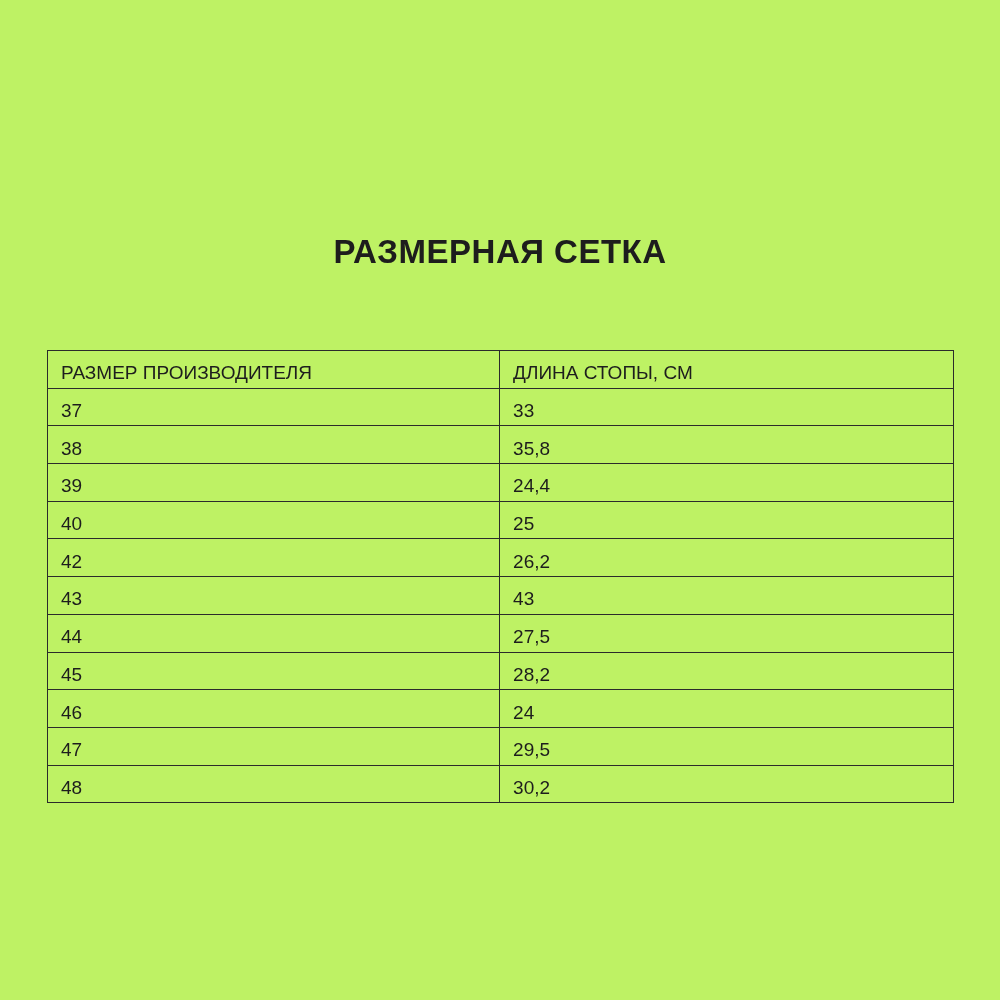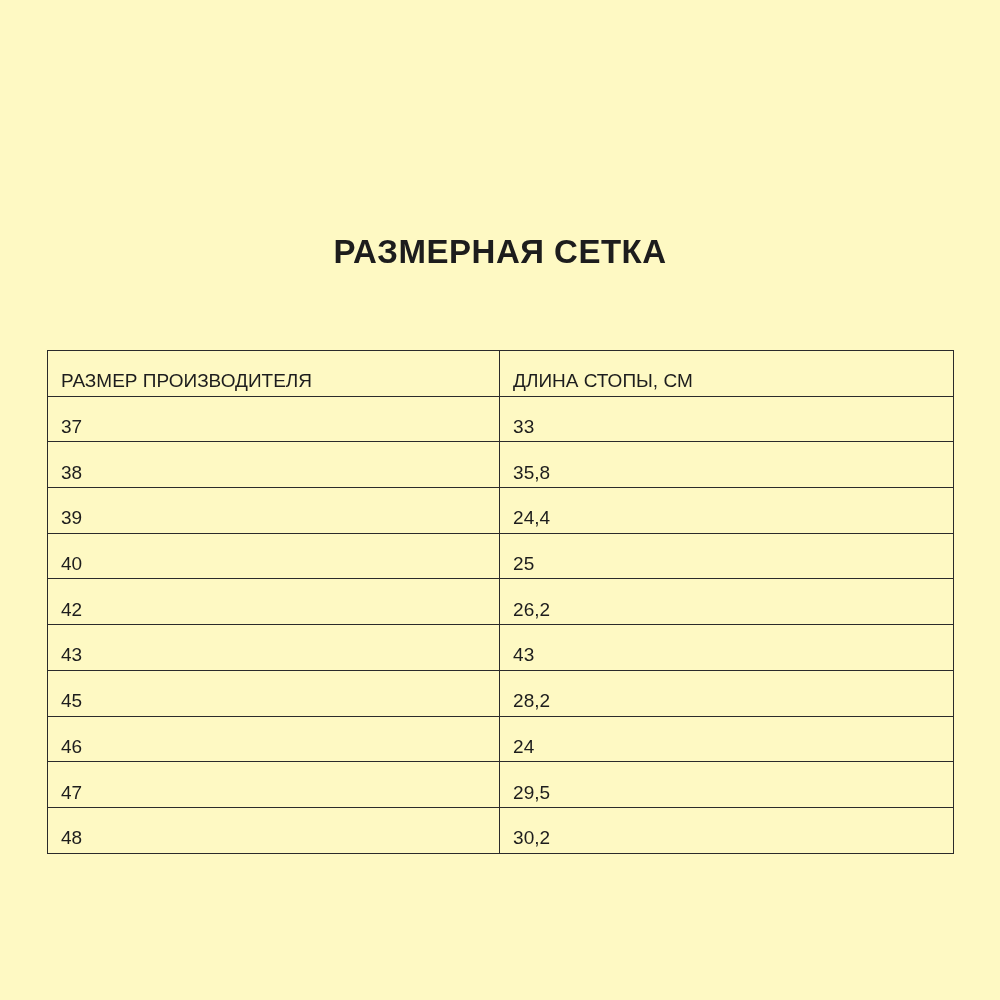--- a/index.html
+++ b/index.html
@@ -9,21 +9,21 @@
     width: 1000px;
     height: 1000px;
     position: relative;
     font-family: "Liberation Sans", sans-serif;
     color: #1d1d1d;
   }
   .page {
     position: relative;
     width: 1000px;
     height: 1000px;
-    background: #fef9c3;
+    background: #bef264;
     overflow: hidden;
   }
   .page-title {
     position: absolute;
     top: 233px;
     left: 0;
     width: 100%;
     text-align: center;
     font-size: 33px;
     font-weight: 800;
@@ -35,21 +35,21 @@
     top: 350px;
     left: 47px;
     width: 907px;
     border-collapse: collapse;
     table-layout: fixed;
   }
   table.size-table th,
   table.size-table td {
     border: 1.5px solid #2b2b2b;
     height: 28.7px;
-    padding: 16px 0 0 13px;
+    padding: 8px 0 0 13px;
     text-align: left;
     vertical-align: middle;
     font-size: 19px;
     font-weight: 400;
     color: #1d1d1d;
     white-space: nowrap;
     overflow: hidden;
   }
   table.size-table th {
     font-weight: 400;
@@ -94,20 +94,24 @@
       </tr>
       <tr>
         <td>42</td>
         <td>26,2</td>
       </tr>
       <tr>
         <td>43</td>
         <td>43</td>
       </tr>
       <tr>
+        <td>44</td>
+        <td>27,5</td>
+      </tr>
+      <tr>
         <td>45</td>
         <td>28,2</td>
       </tr>
       <tr>
         <td>46</td>
         <td>24</td>
       </tr>
       <tr>
         <td>47</td>
         <td>29,5</td>

